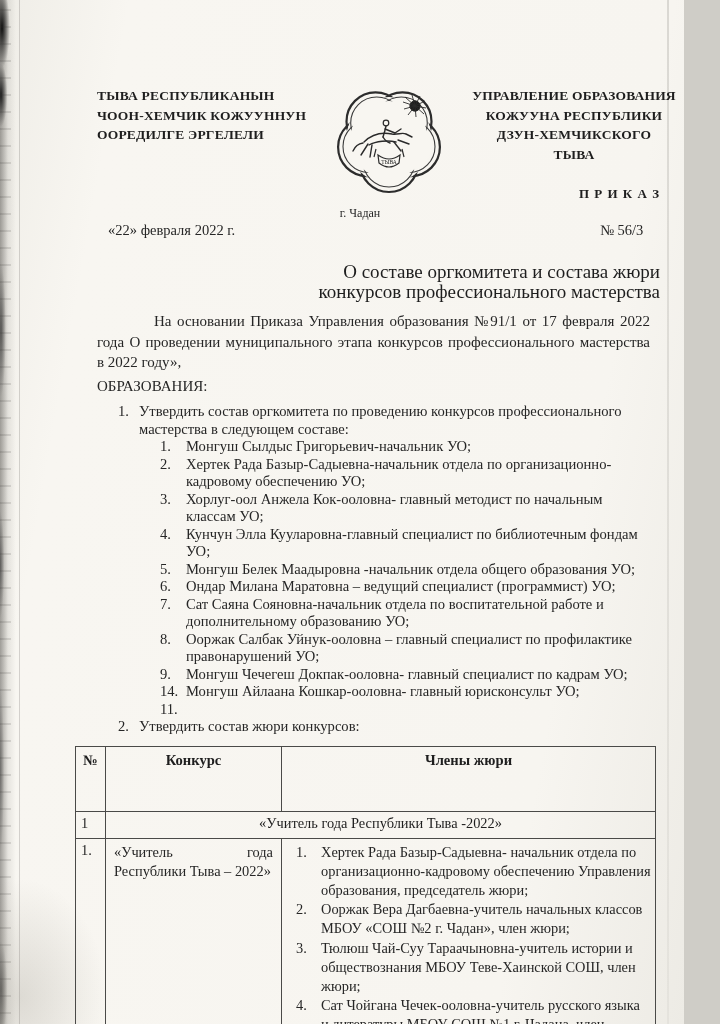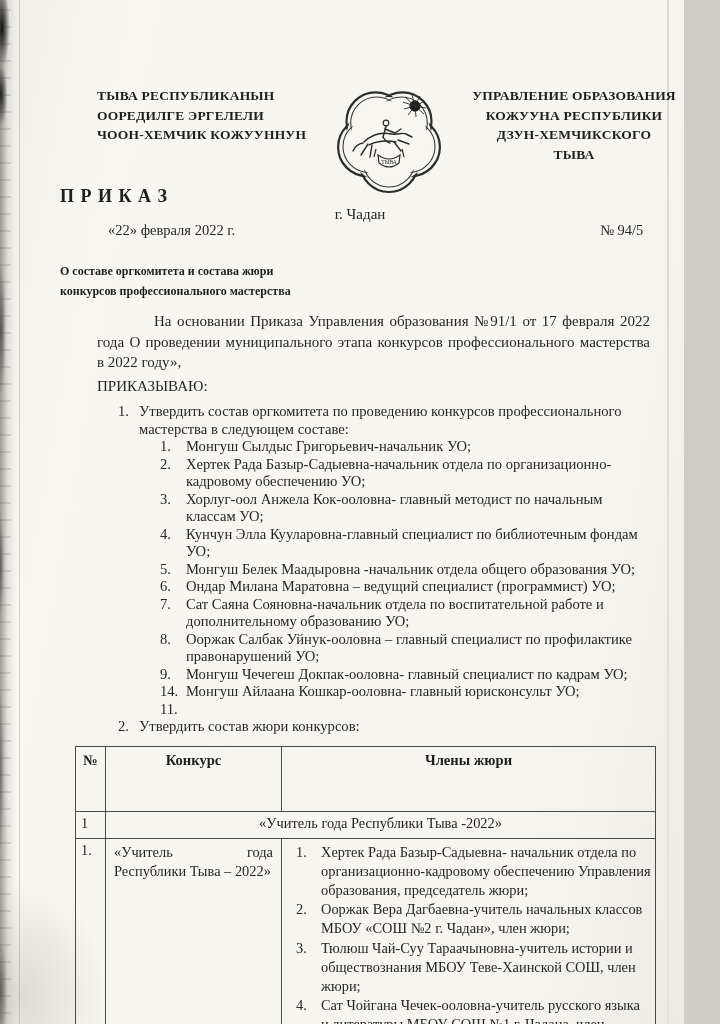--- a/index.html
+++ b/index.html
@@ -25,27 +25,27 @@
   .right-line{position:absolute;right:15px;top:0;width:2px;height:100%;
     background:linear-gradient(rgba(150,148,142,.3),rgba(150,148,142,.1));pointer-events:none;}
   .bottom-smudge{position:absolute;left:0;bottom:0;width:110px;height:150px;pointer-events:none;
     background:radial-gradient(ellipse at 18% 82%, rgba(125,120,108,.22), transparent 68%);}
   
   .org{position:absolute;font-weight:bold;font-size:13.5px;line-height:19.5px;color:#1e1e1e;}
   .org-left{left:97px;top:86px;width:225px;text-align:left;letter-spacing:.2px;}
   .org-right{left:452px;top:86px;width:244px;text-align:center;letter-spacing:.2px;}
   .emblem{position:absolute;left:336px;top:84px;width:106px;height:112px;}
   
-  .doc-type{position:absolute;top:186px;left:60px;width:600px;text-align:left;
-    font-weight:bold;font-size:18px;letter-spacing:1px;color:#1e1e1e;}
-  .doc-city{position:absolute;top:206px;left:60px;width:600px;text-align:center;font-size:15px;}
+  .doc-type{position:absolute;top:186px;left:60px;width:600px;text-align:right;
+    font-weight:bold;font-size:13px;letter-spacing:1px;color:#1e1e1e;}
+  .doc-city{position:absolute;top:206px;left:60px;width:600px;text-align:center;font-size:12px;}
   .date-row{position:absolute;top:222px;left:108px;width:545px;font-size:14.5px;}
   .doc-number{position:absolute;left:492px;top:0;}
-  .subject{position:absolute;top:262px;left:60px;width:600px;text-align:left;
-    font-weight:bold;font-size:12px;line-height:19.5px;color:#1e1e1e;}
+  .subject{position:absolute;top:262px;left:60px;width:600px;text-align:right;
+    font-weight:normal;font-size:19px;line-height:19.5px;color:#1e1e1e;}
   
   .content{position:absolute;top:311px;left:97px;width:553px;font-size:15px;}
   .intro{margin:0;text-indent:57px;text-align:justify;line-height:20.5px;}
   .resolve{margin-top:3px;line-height:20.5px;}
   .olist{margin-top:7px;font-size:14.6px;line-height:17.5px;}
   .li{display:flex;}
   .li .num{flex:0 0 auto;}
   .l1{padding-left:21px;} .l1 .num{width:21px;}
   .l2{padding-left:63px;} .l2 .num{width:26px;}
   
@@ -68,22 +68,22 @@
 <div class="page">
 
   <div class="edge-strip"></div>
   <div class="edge-speckles"></div>
   <div class="edge-line"></div>
   <div class="right-line"></div>
   <div class="bottom-smudge"></div>
 
   <div class="org org-left">
     <div>ТЫВА РЕСПУБЛИКАНЫН</div>
+    <div>ЧООН-ХЕМЧИК КОЖУУННУН</div>
     <div>ООРЕДИЛГЕ ЭРГЕЛЕЛИ</div>
-    <div>ЧООН-ХЕМЧИК КОЖУУННУН</div>
   </div>
 
   <div class="emblem">
     <svg width="106" height="112" viewBox="0 0 106 110">
       <g fill="none" stroke="#2c2c2c" stroke-width="2.2">
         <circle cx="39.5" cy="36.4" r="29"></circle>
           <circle cx="66.5" cy="36.4" r="29"></circle>
         <circle cx="74.9" cy="62.1" r="29"></circle>
           <circle cx="53" cy="78" r="29"></circle>
         <circle cx="31.1" cy="62.1" r="29"></circle>
@@ -129,31 +129,31 @@
     <div>КОЖУУНА РЕСПУБЛИКИ</div>
     <div>ДЗУН-ХЕМЧИКСКОГО</div>
     <div>ТЫВА</div>
   </div>
 
   <div class="doc-type">П Р И К А З</div>
   <div class="doc-city">г. Чадан</div>
 
   <div class="date-row">
     <span class="doc-date">«22» февраля 2022 г.</span>
-    <span class="doc-number">№ 94/5</span>
+    <span class="doc-number">№ 56/3</span>
   </div>
 
   <div class="subject">
     <div>О составе оргкомитета и состава жюри</div>
     <div>конкурсов профессионального мастерства</div>
   </div>
 
   <div class="content">
     <p class="intro">На основании Приказа Управления образования №91/1 от 17 февраля 2022 года  О проведении муниципального этапа конкурсов  профессионального мастерства в 2022 году»,</p>
-    <div class="resolve">ПРИКАЗЫВАЮ:</div>
+    <div class="resolve">ОБРАЗОВАНИЯ:</div>
 
     <div class="olist">
       <div class="li l1">
         <span class="num">1.</span>
         <span class="txt">Утвердить состав оргкомитета по проведению конкурсов профессионального мастерства в следующем составе:</span>
       </div>
       <div class="li l2">
           <span class="num">1.</span>
           <span class="txt">Монгуш Сылдыс Григорьевич-начальник УО;</span>
         </div>

